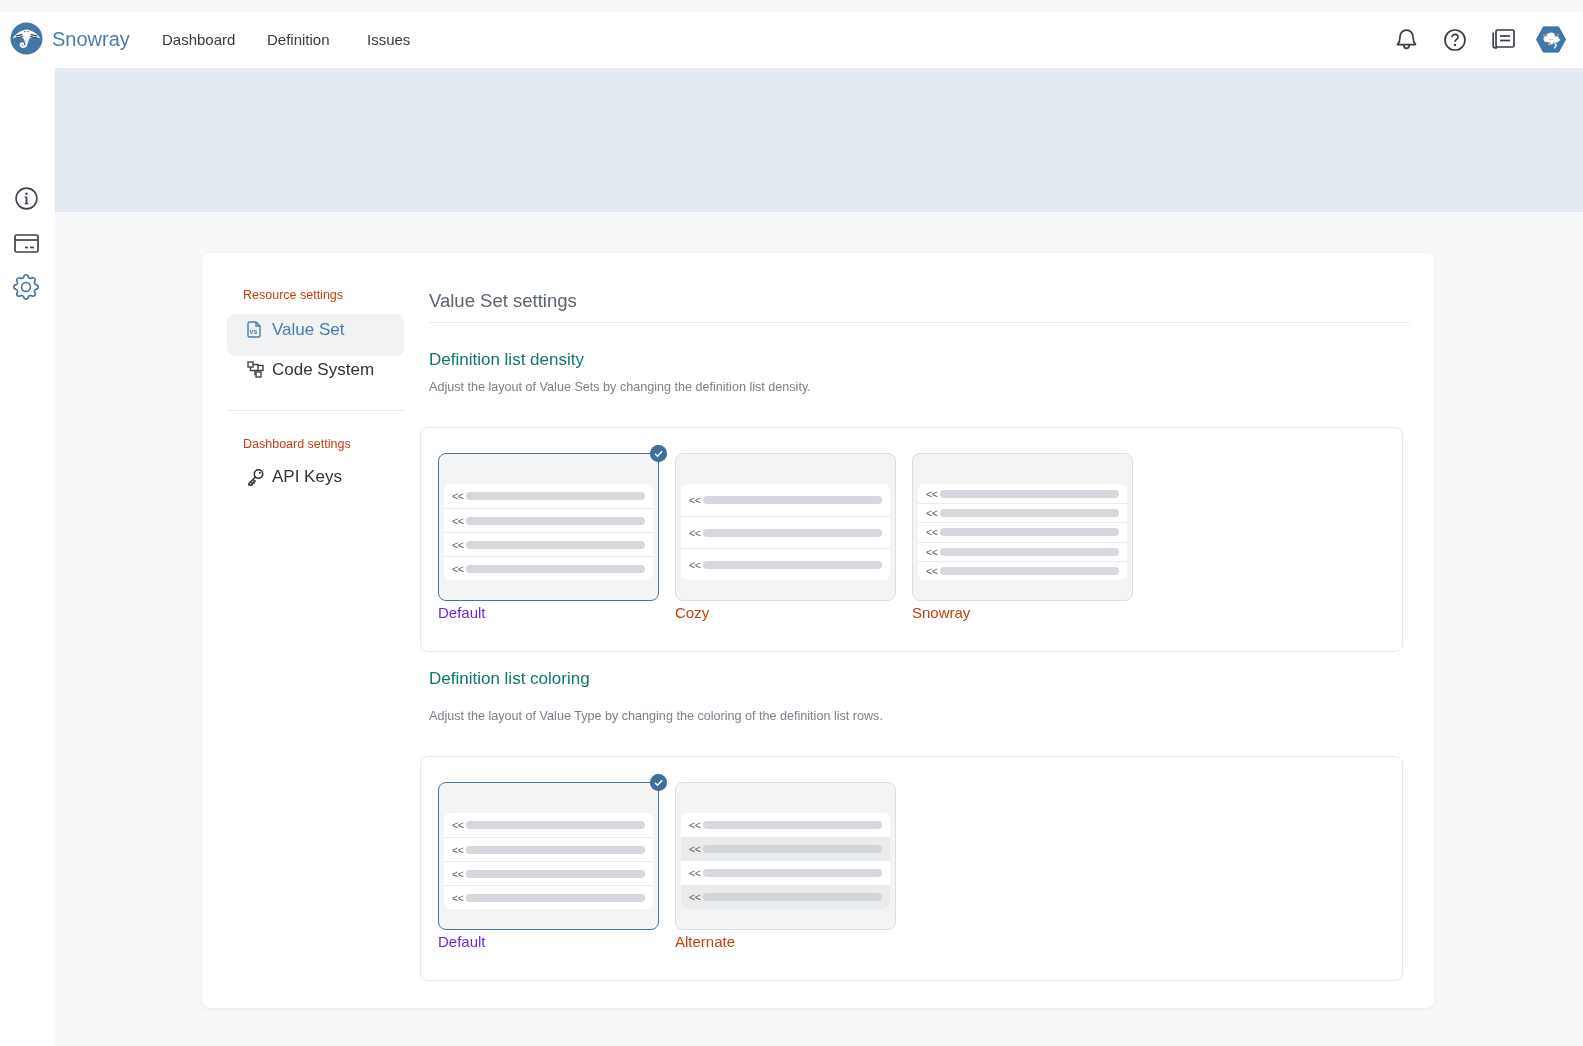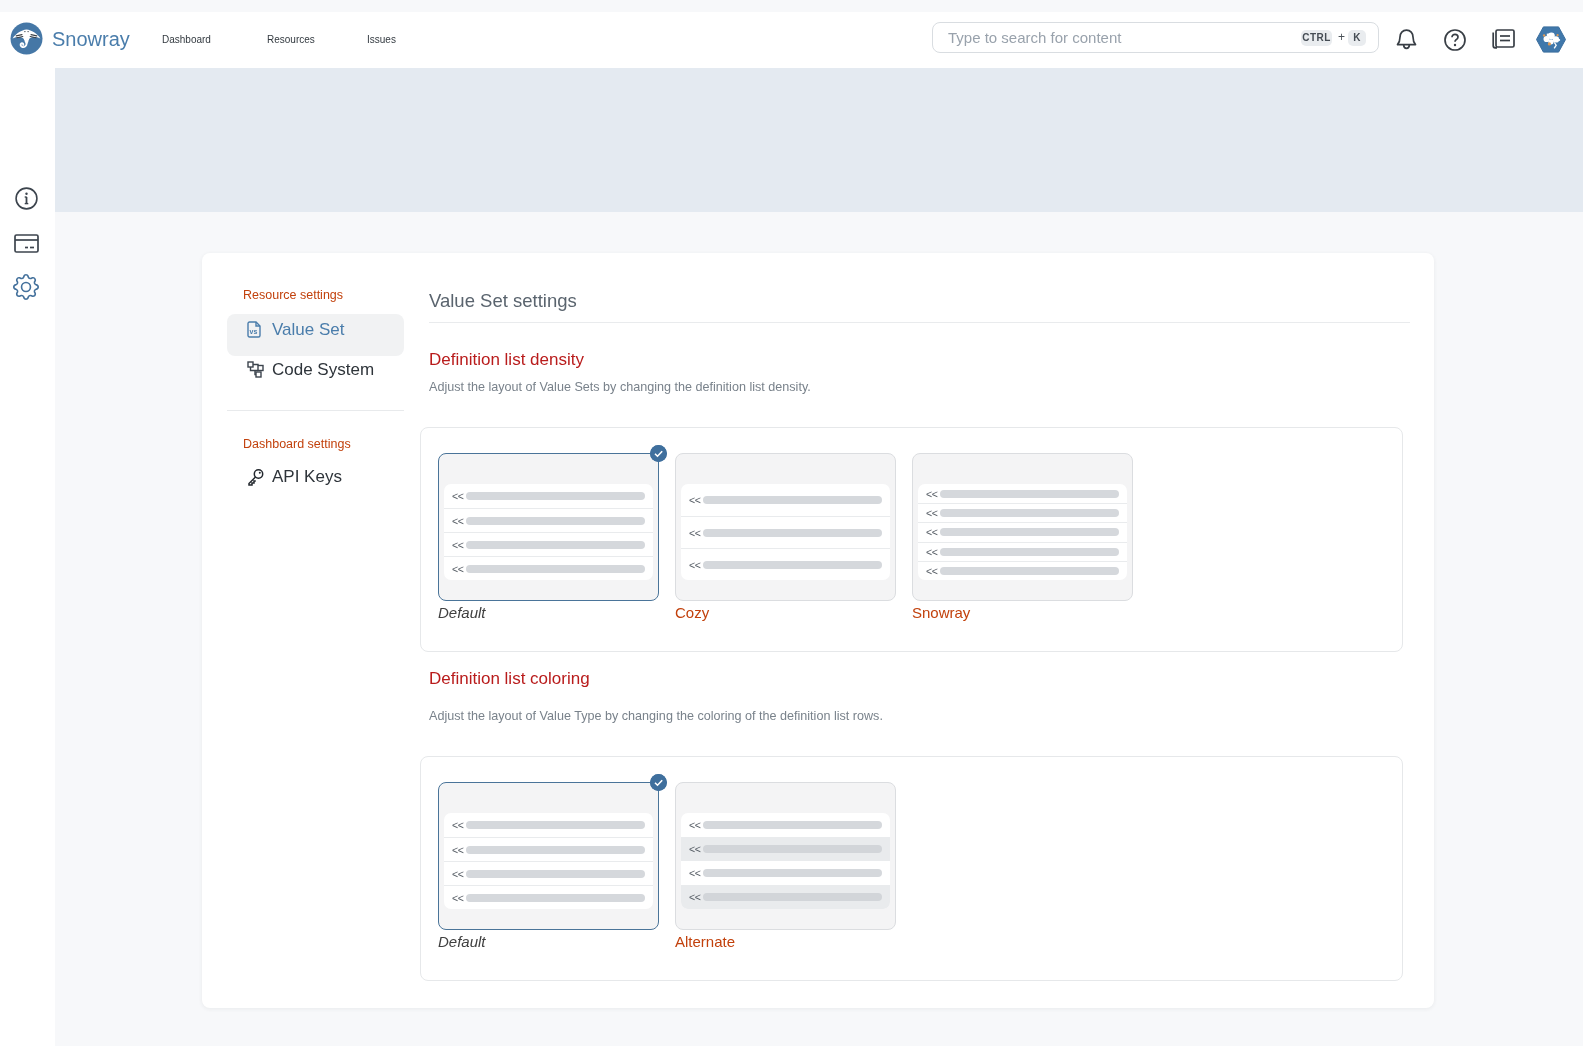--- a/index.html
+++ b/index.html
@@ -3,21 +3,21 @@
 <meta charset="utf-8">
 <style>
 * { margin:0; padding:0; box-sizing:border-box; }
 html,body { width:1583px; height:1046px; }
 body { font-family:"Liberation Sans", sans-serif; background:#f7f8fa; position:relative; overflow:hidden; }
 .abs { position:absolute; }
 
 
 #header { position:absolute; left:0; top:0; width:1583px; height:56px; background:#ffffff; z-index:5;margin-top:12px; }
 #brand { position:absolute; left:52px; top:0; line-height:54px; font-size:20px; color:#4a7dab; }
-.navlink { position:absolute; top:0; line-height:56px; font-size:10px; color:#333a40; }
+.navlink { position:absolute; top:0; line-height:56px; font-size:15px; color:#333a40; }
 #search { position:absolute; left:932px; top:10px; width:447px; height:31px; border:1px solid #d9dde1; border-radius:8px; background:#fff; }
 #search .ph { position:absolute; left:15px; top:0; line-height:29px; font-size:15px; color:#99a2ac; }
 .kbd { position:absolute; top:7px; height:16px; background:#e9ecef; border-radius:5px; font-size:10px; font-weight:bold; color:#454c54; text-align:center; line-height:16px; letter-spacing:0.5px; }
 #kplus { position:absolute; top:0; left:405px; line-height:29px; font-size:12px; color:#4a5158; }
 
 
 #sidebar { position:absolute; left:0; top:56px; width:55px; height:990px; background:#ffffff; z-index:4; }
 
 
 #band { position:absolute; left:55px; top:56px; width:1528px; height:156px; background:#e4eaf1; }
@@ -29,36 +29,36 @@
 .menulabel { position:absolute; left:41px; font-size:12.5px; color:#c2410c; }
 .menuitem { position:absolute; left:25px; width:177px; height:42px; border-radius:8px; }
 .menuitem.active { background:#f1f2f3; }
 .menuitem .txt { position:absolute; left:45px; top:0; line-height:31px; font-size:17px; }
 .menuitem .ic { position:absolute; left:20px; top:7px; }
 #menudivider { position:absolute; left:25px; top:157px; width:177px; height:1px; background:#e8eaec; }
 
 
 #title { position:absolute; left:227px; top:37px; font-size:18.5px; color:#5a646e; }
 #titlehr { position:absolute; left:227px; top:69px; width:981px; height:1px; background:#e9ebed; }
-.h2 { position:absolute; left:227px; font-size:17px; color:#b91c1c; }
+.h2 { position:absolute; left:227px; font-size:17px; color:#0f766e; }
 .desc { position:absolute; left:227px; font-size:12.6px; color:#79828b; }
 .group { position:absolute; left:218px; width:983px; height:225px; border:1px solid #e6e8ea; border-radius:8px; }
 
 
 .pcard { position:absolute; top:25px; width:221px; height:148px; border-radius:8px; background:#f4f4f5; border:1px solid #dbdde0; }
 .pcard.sel { border:1.5px solid #4a7499; }
 .badge { position:absolute; right:-9px; top:-9px; width:17px; height:17px; border-radius:50%; background:#3f6f9d; }
 .panel { position:absolute; left:5px; top:30px; width:209px; height:96px; background:#ffffff; border-radius:7px; overflow:hidden; }
 .prow { position:relative; width:100%; display:flex; align-items:center; }
 .prow .lt { font-size:10.5px; color:#565d65; padding-left:8px; letter-spacing:-0.5px; flex:none; }
 .prow .bar { height:8px; border-radius:4px; background:#d5d8dc; flex:1; margin-left:3px; margin-right:8px; }
 .prow.divtop { border-top:1px solid #e9ebed; }
 .prow.alt { background:#e9ebed; }
 .plabel { position:absolute; top:176px; margin-left:-1px; font-size:15px; color:#c2410c; }
-.plabel.sel { color:#404040;font-style:italic; }
+.plabel.sel { color:#6d28d9; }
 </style>
 </head>
 <body>
 
 <div id="band"></div>
 
 <div id="header">
   <svg class="abs" style="left:10px;top:10px" width="33" height="33" viewBox="0 0 33 33">
     <circle cx="16.5" cy="16.5" r="16" fill="#4577a6"></circle>
     <path d="M16.5 7.6 C 11.5 8.2, 6 11.5, 2.6 16.4 C 5.5 15.2, 8.5 14.8, 11 15.3 C 12.8 15.7, 13.8 16.6, 14.2 18 L 18.8 18 C 19.2 16.6, 20.2 15.7, 22 15.3 C 24.5 14.8, 27.5 15.2, 30.4 16.4 C 27 11.5, 21.5 8.2, 16.5 7.6 Z" fill="#ffffff"></path>
@@ -68,29 +68,23 @@
       <line x1="6.2" y1="13.9" x2="12" y2="12.6"></line>
       <line x1="7" y1="15.8" x2="12.8" y2="14.5"></line>
       <line x1="21" y1="12.6" x2="26.8" y2="13.9"></line>
       <line x1="20.2" y1="14.5" x2="26" y2="15.8"></line>
     </g>
     <circle cx="14.9" cy="9.6" r="0.7" fill="#3c4248"></circle>
     <circle cx="18.1" cy="9.6" r="0.7" fill="#3c4248"></circle>
   </svg>
   <span id="brand">Snowray</span>
   <span class="navlink" style="left:162px">Dashboard</span>
-  <span class="navlink" style="left:267px">Resources</span>
+  <span class="navlink" style="left:267px">Definition</span>
   <span class="navlink" style="left:367px">Issues</span>
 
-  <div id="search">
-    <span class="ph">Type to search for content</span>
-    <span class="kbd" style="left:368px;width:31px">CTRL</span>
-    <span id="kplus">+</span>
-    <span class="kbd" style="left:415px;width:18px">K</span>
-  </div>
 
   <svg class="abs" style="left:1395px;top:16px" width="23" height="24" viewBox="0 0 23 24">
     <path d="M11.5 2.2 C7.6 2.2 5 5.2 5 9 C5 13.5 3.6 15.3 2.5 16.6 L20.5 16.6 C19.4 15.3 18 13.5 18 9 C18 5.2 15.4 2.2 11.5 2.2 Z" fill="none" stroke="#383e45" stroke-width="1.7" stroke-linejoin="round"></path>
     <path d="M8.7 17 C8.7 19 9.8 20.3 11.5 20.3 C13.2 20.3 14.3 19 14.3 17" fill="none" stroke="#383e45" stroke-width="1.7"></path>
   </svg>
 
   <svg class="abs" style="left:1443px;top:16px" width="24" height="24" viewBox="0 0 24 24">
     <circle cx="12" cy="12" r="10" fill="none" stroke="#383e45" stroke-width="1.7"></circle>
     <path d="M9 9.2 C9 7.4 10.3 6.3 12 6.3 C13.7 6.3 15 7.5 15 9 C15 10.4 14.1 11 13.2 11.7 C12.4 12.3 12 12.8 12 13.8" fill="none" stroke="#383e45" stroke-width="1.7"></path>
     <circle cx="12" cy="17" r="1.2" fill="#383e45"></circle>

